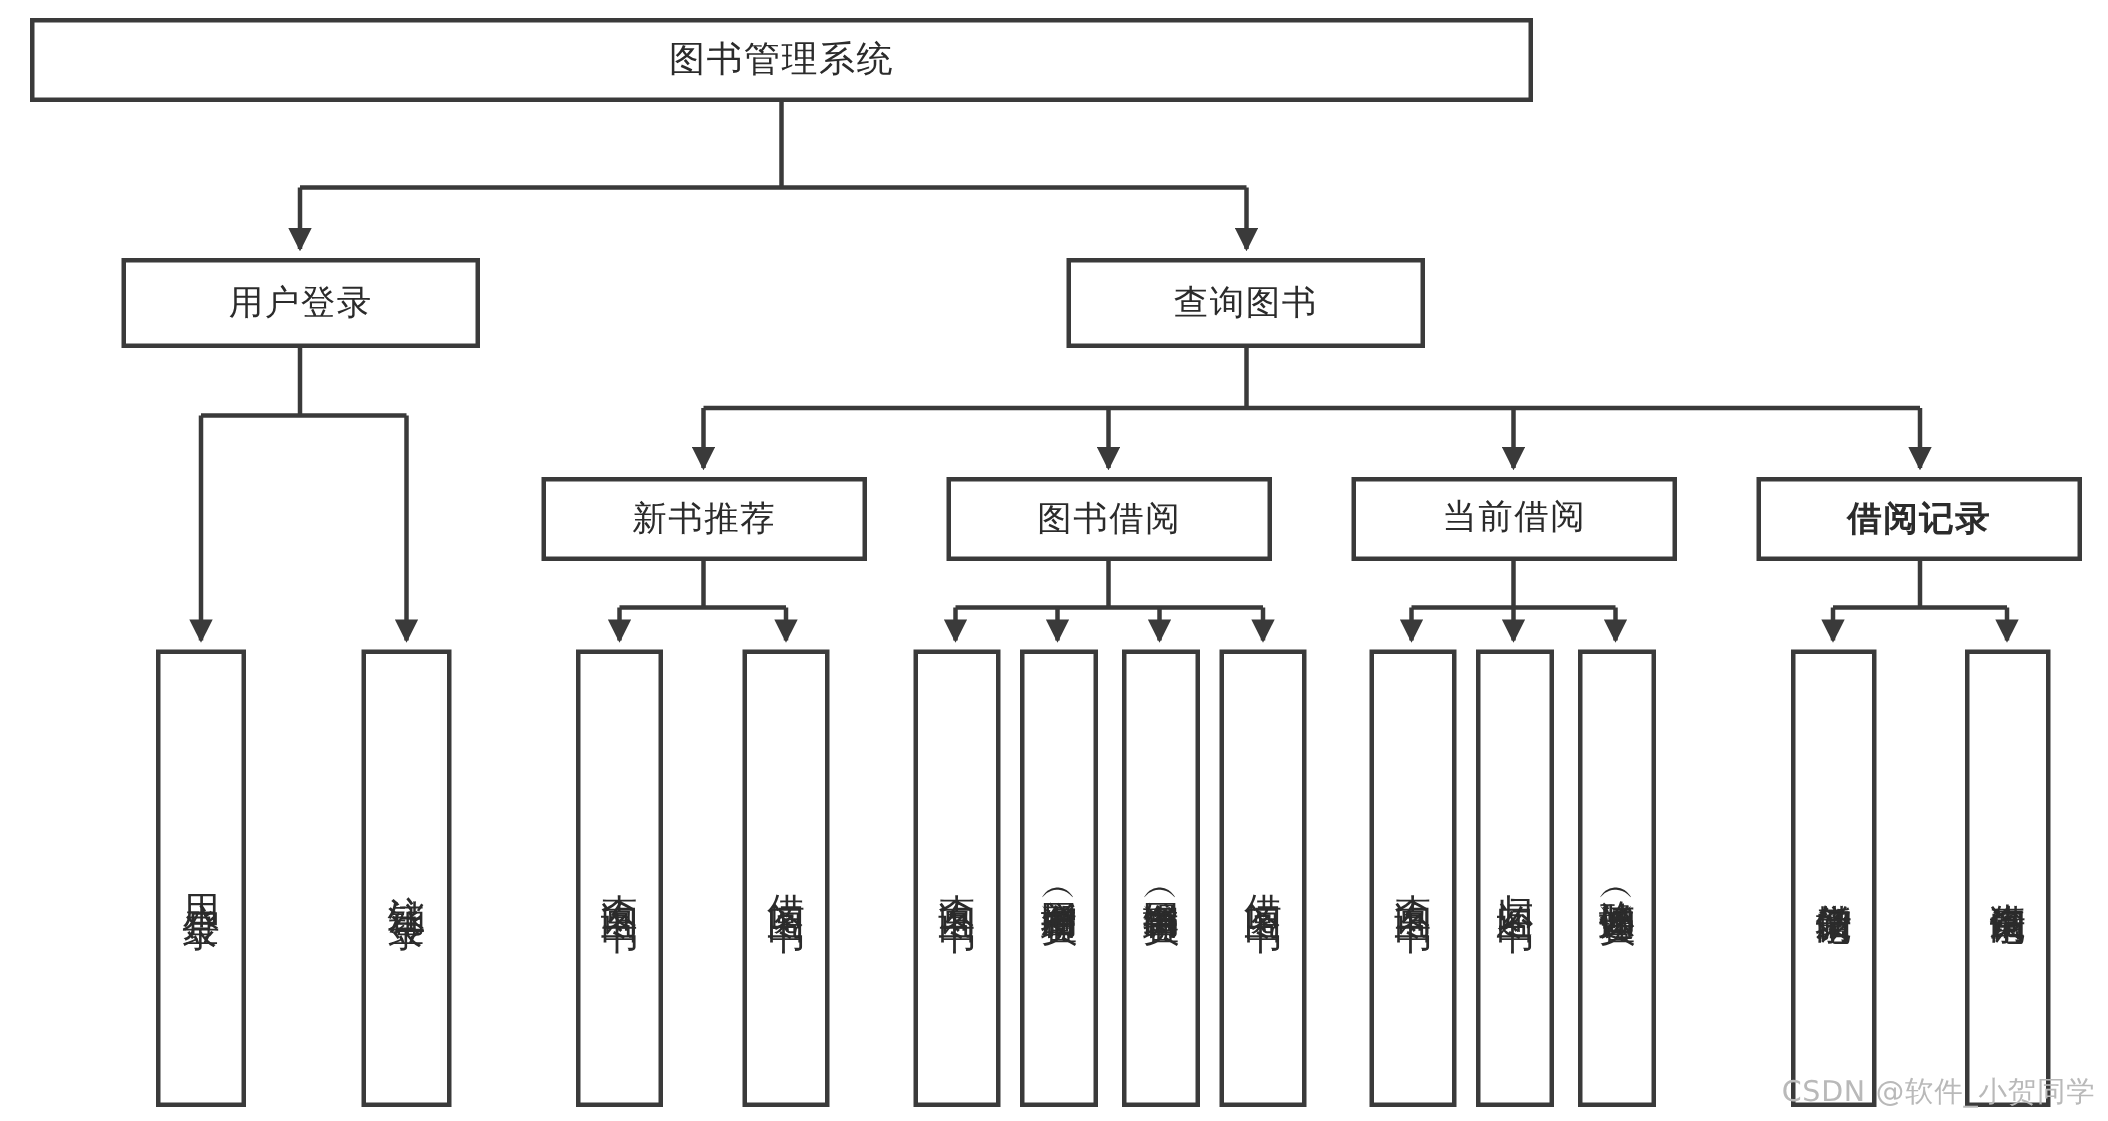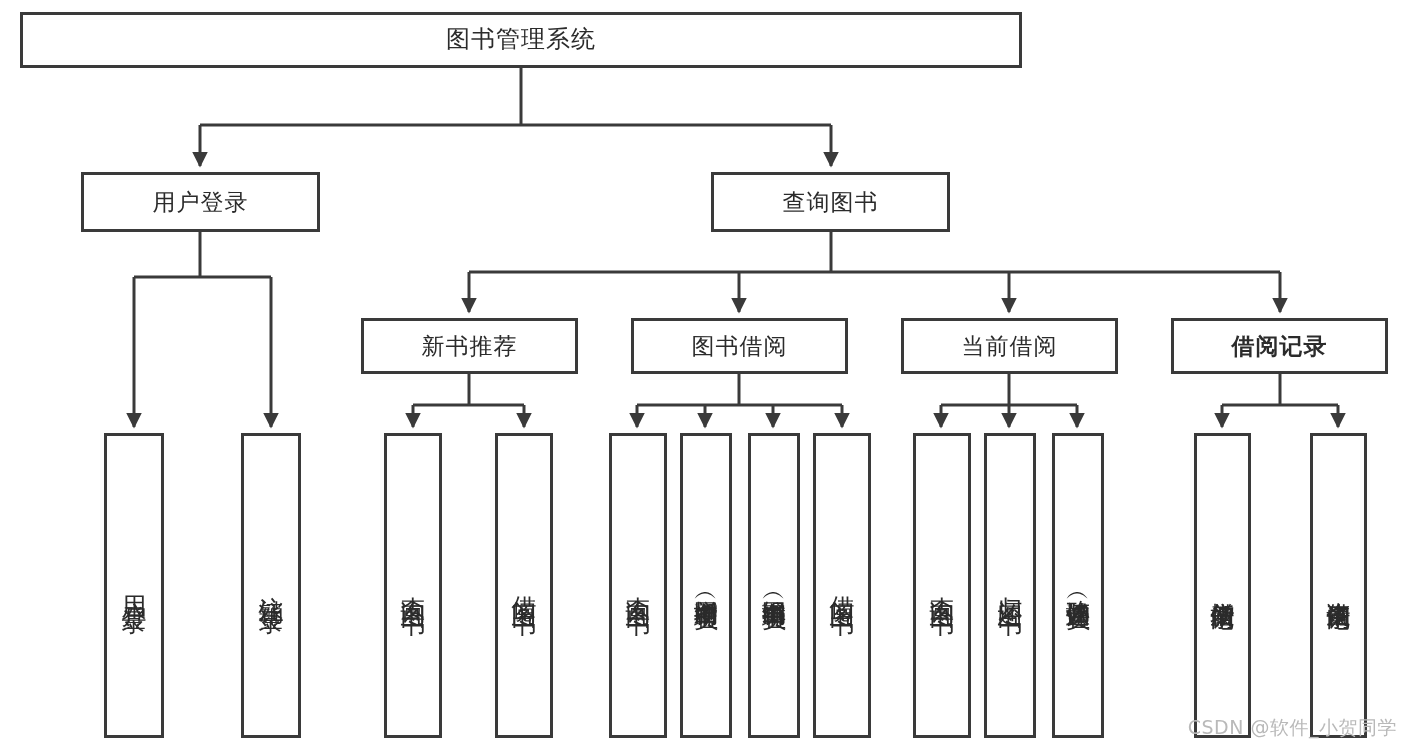--- a/index.html
+++ b/index.html
@@ -123,21 +123,21 @@
   <div class="node h" style="left:711px;top:172px;width:239px;height:60px;">
     <span class="label">查询图书</span>
   </div>
 
   <div class="node h" style="left:631px;top:318px;width:217px;height:56px;">
     <span class="label">图书借阅</span>
   </div>
   <div class="node h" style="left:361px;top:318px;width:217px;height:56px;">
     <span class="label">新书推荐</span>
   </div>
-  <div class="node h" style="left:901px;top:318px;width:217px;height:56px;">
+  <div class="node h" style="left:901px;top:318px;width:217px;height:56px;font-family:Liberation Mono, monospace;">
     <span class="label">当前借阅</span>
   </div>
   <div class="node h" style="left:1171px;top:318px;width:217px;height:56px;font-weight:bold;">
     <span class="label">借阅记录</span>
   </div>
 
   <div class="node v" style="left:104px;top:433px;width:60px;height:305px;">
     <span class="label">用户登录</span>
   </div>
   <div class="node v" style="left:241px;top:433px;width:60px;height:305px;">

